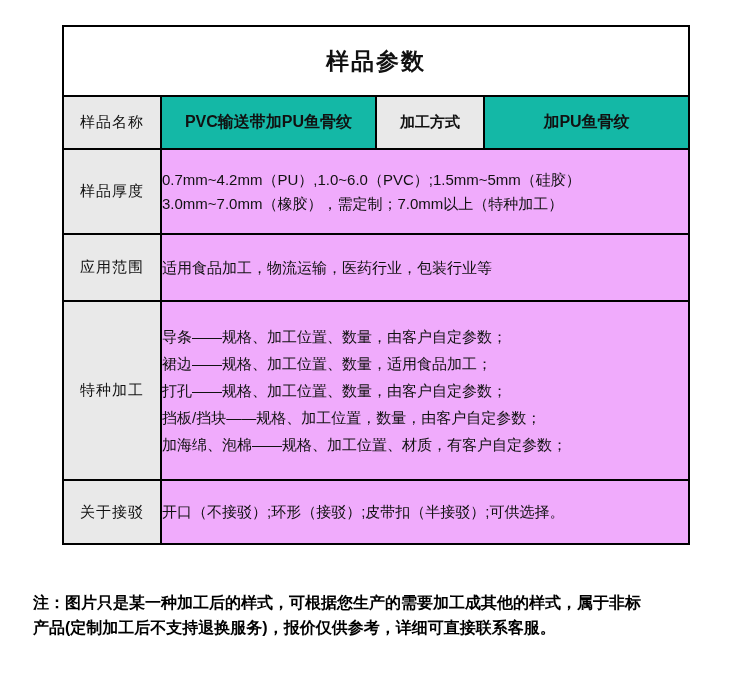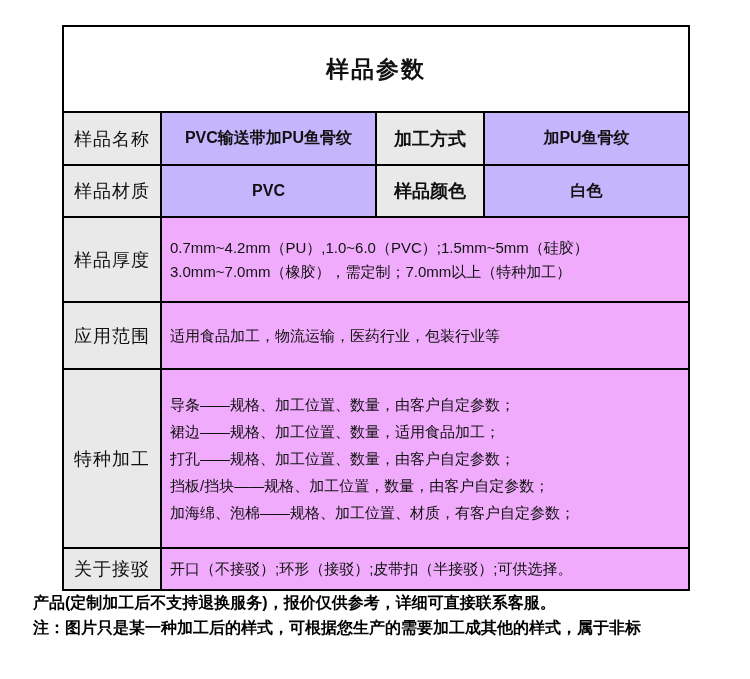--- a/index.html
+++ b/index.html
@@ -11,43 +11,43 @@
     color:#111111;
   }
   table.spec{
     position:absolute;left:62px;top:25px;
     width:626px;
     border-collapse:collapse;
     table-layout:fixed;
   }
   table.spec td, table.spec th{
     border:2px solid #000000;
-    padding:8px;
+    padding:0;
     overflow:hidden;
   }
   .title-cell{
     height:68px;
     background:#ffffff;
     text-align:center;
     vertical-align:middle;
     font-size:23px;
     font-weight:700;
     letter-spacing:2px;
   }
   .label-cell{
     background:#e9e9e9;
     text-align:center;
     vertical-align:middle;
-    font-size:18px;
+    font-size:15px;
     font-weight:400;
     letter-spacing:1px;
   }
   .label-cell.bold{font-weight:700;letter-spacing:0;}
   .value-cell{
-    background:#c4b5fd;
+    background:#14b8a6;
     text-align:center;
     vertical-align:middle;
     font-size:16px;
     font-weight:700;
   }
   .content-cell{
     background:#f0abfc;
     text-align:left;
     vertical-align:middle;
     font-size:15px;
@@ -55,21 +55,21 @@
     padding-left:14px;
     padding-right:8px;
   }
   .content-cell .line{line-height:24px;}
   .content-cell.tall .line{line-height:27px;}
   .r1{height:53px;}
   .r2{height:52px;}
   .r3{height:85px;}
   .r4{height:67px;}
   .r5{height:179px;}
-  .r6{height:37px;}
+  .r6{height:64px;}
   .note{
     position:absolute;
     left:33px;top:590px;
     width:692px;
     font-size:16px;
     font-weight:600;
     line-height:25px;
     color:#000000;
   }
 </style>
@@ -91,26 +91,20 @@
       <th class="title-cell" colspan="4">样品参数</th>
     </tr>
 
     <tr class="r1">
       <td class="label-cell">样品名称</td>
       <td class="value-cell">PVC输送带加PU鱼骨纹</td>
       <td class="label-cell bold">加工方式</td>
       <td class="value-cell">加PU鱼骨纹</td>
     </tr>
 
-    <tr class="r2">
-      <td class="label-cell">样品材质</td>
-      <td class="value-cell">PVC</td>
-      <td class="label-cell bold">样品颜色</td>
-      <td class="value-cell">白色</td>
-    </tr>
 
     <tr class="r3">
       <td class="label-cell">样品厚度</td>
       <td class="content-cell" colspan="3">
         <div class="line">0.7mm~4.2mm（PU）,1.0~6.0（PVC）;1.5mm~5mm（硅胶）</div>
         <div class="line">3.0mm~7.0mm（橡胶），需定制；7.0mm以上（特种加工）</div>
       </td>
     </tr>
 
     <tr class="r4">
@@ -134,17 +128,17 @@
     <tr class="r6">
       <td class="label-cell">关于接驳</td>
       <td class="content-cell" colspan="3">
         <div class="line">开口（不接驳）;环形（接驳）;皮带扣（半接驳）;可供选择。</div>
       </td>
     </tr>
   </tbody>
     </table>
 
   <div class="note">
+    <div>注：图片只是某一种加工后的样式，可根据您生产的需要加工成其他的样式，属于非标</div>
     <div>产品(定制加工后不支持退换服务)，报价仅供参考，详细可直接联系客服。</div>
-    <div>注：图片只是某一种加工后的样式，可根据您生产的需要加工成其他的样式，属于非标</div>
   </div>
 
 </div>
 
 </body></html>

